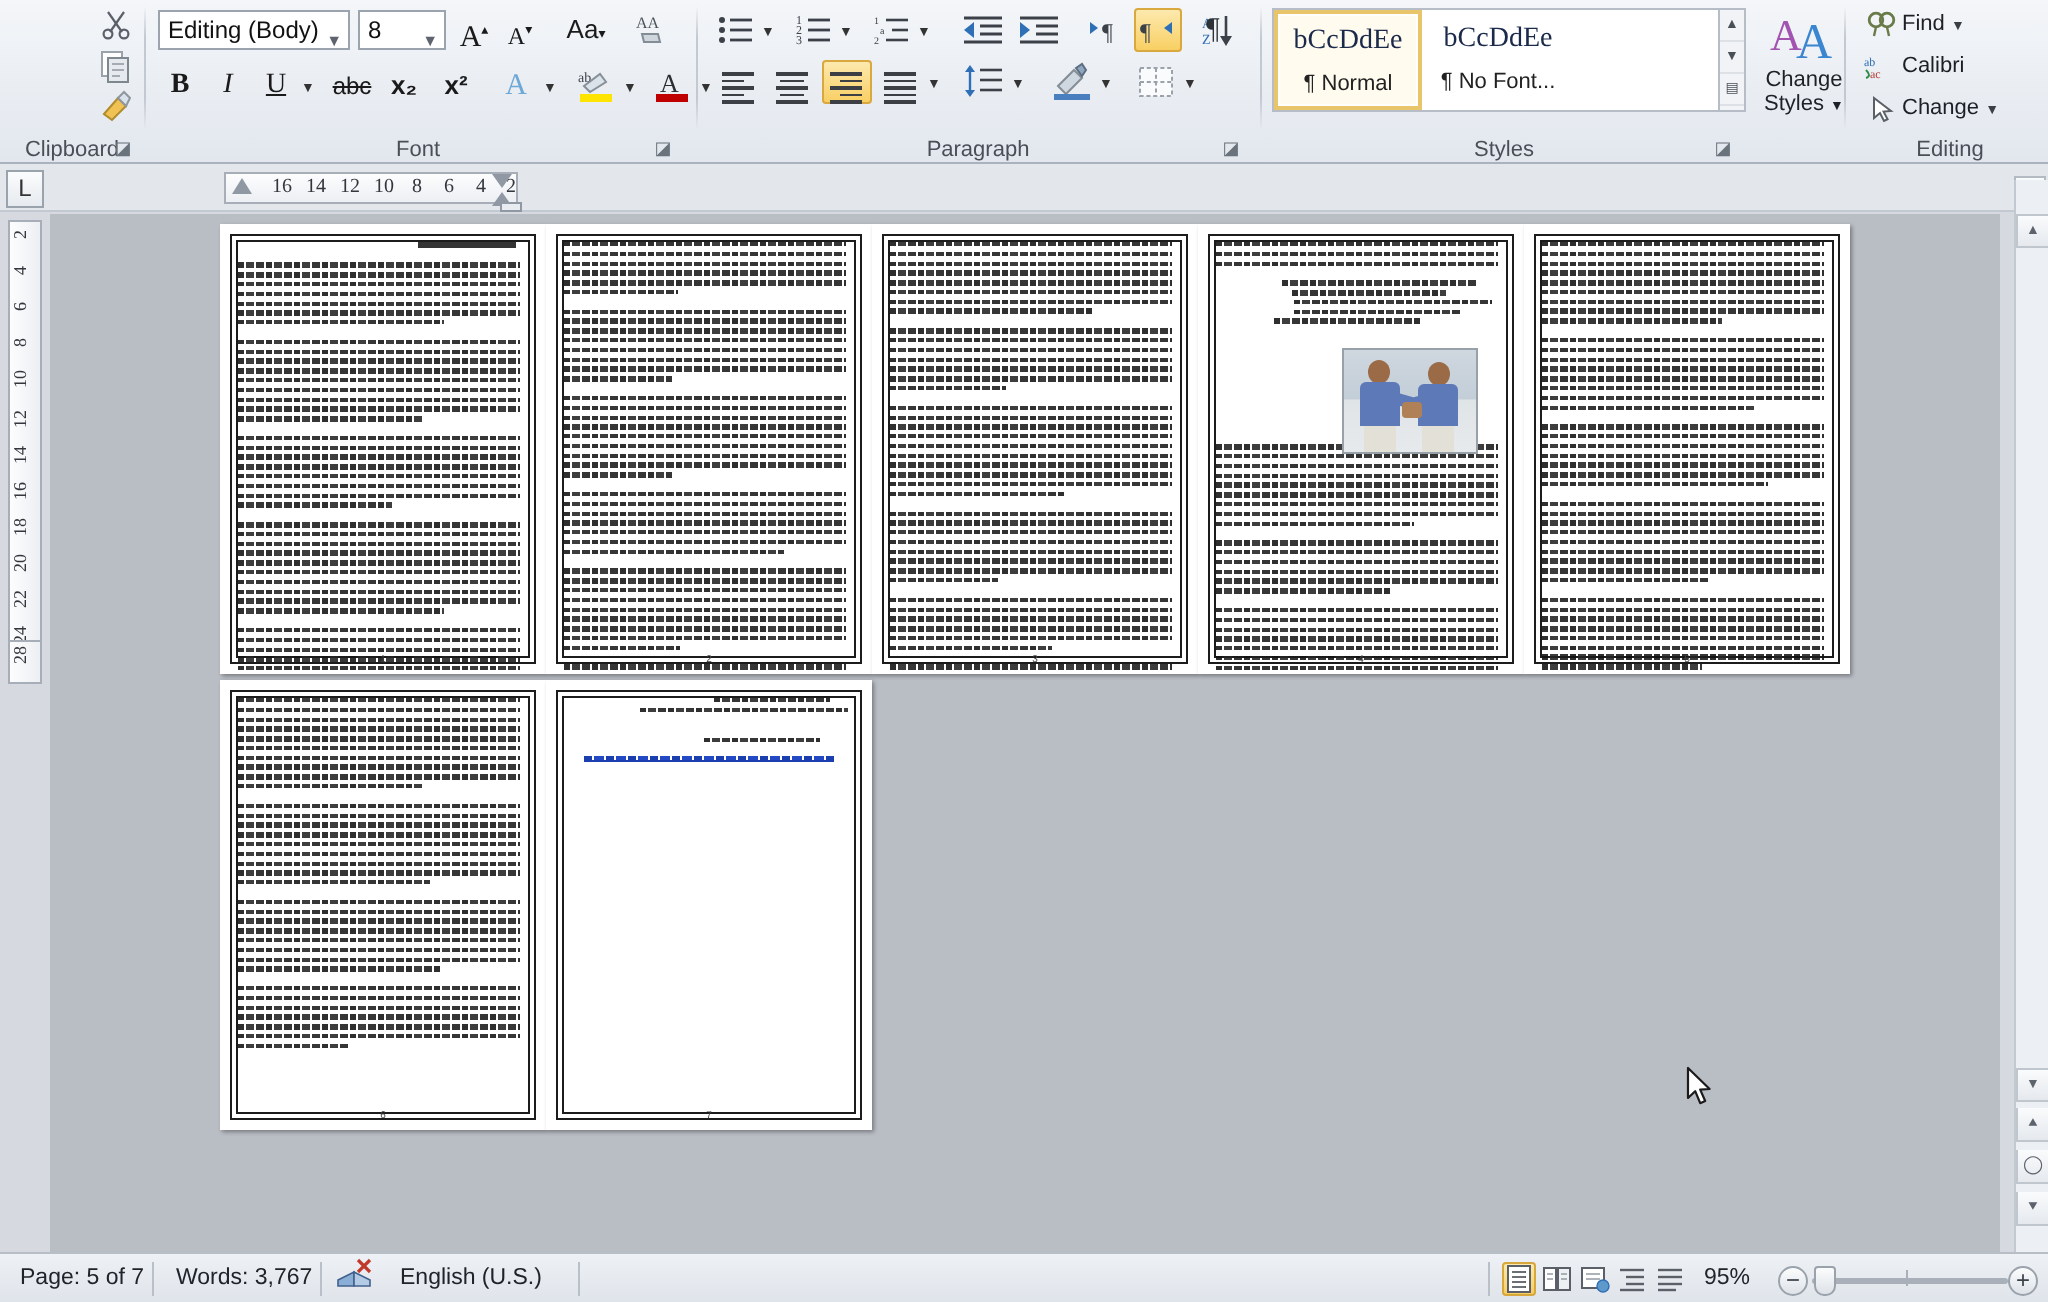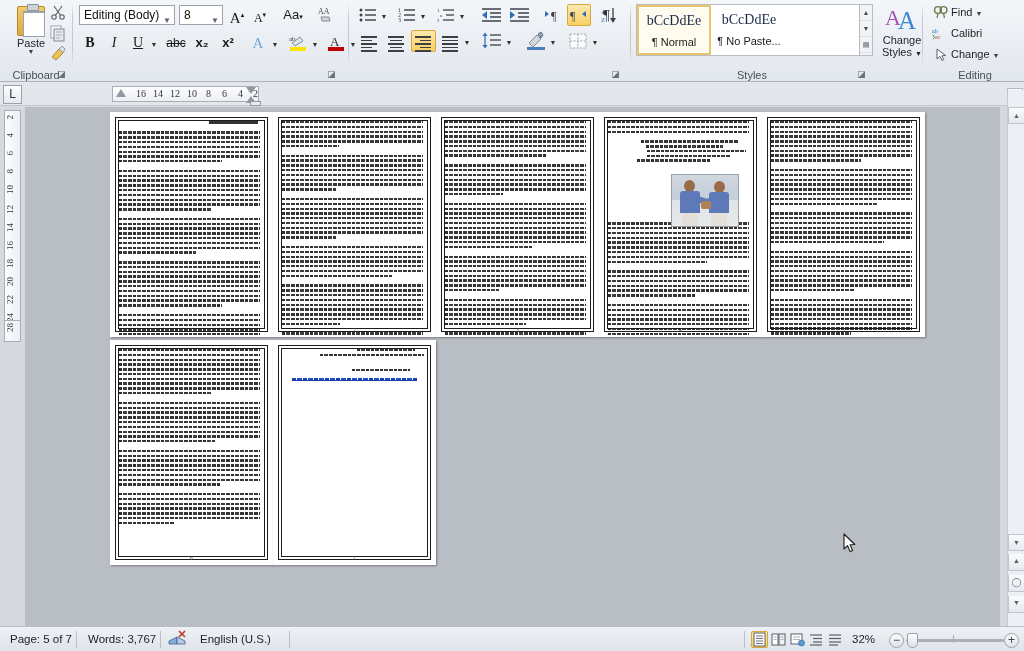--- a/index.html
+++ b/index.html
@@ -283,25 +283,20 @@
   .cursor { position: absolute; left: 843px; top: 533px; width: 14px; height: 21px; pointer-events: none; }
 </style>
 </head>
 <body>
 
 <div id="app">
 
   <div class="ribbon">
 
     <div class="rgroup" style="left:0; width:72px;">
-      <div class="paste-btn">
-        <div class="clip-ico"></div>
-        <div class="paste-txt">Paste</div>
-        <div class="tinycaret">▼</div>
-      </div>
       <div class="smallbtn" style="left:48px; top:2px;">
         <svg width="18" height="18" viewBox="0 0 18 18">
             <g stroke="#5b6068" stroke-width="1.1" fill="none">
           <line x1="5" y1="3" x2="12" y2="13"></line>
               <line x1="13" y1="3" x2="6" y2="13"></line>
             </g>
           <circle cx="5" cy="14" r="2.2" fill="none" stroke="#5b6068" stroke-width="1.1"></circle>
           <circle cx="13" cy="14" r="2.2" fill="none" stroke="#5b6068" stroke-width="1.1"></circle>
           </svg>
       </div>
@@ -362,20 +357,21 @@
           </svg>
       </div>
       <div class="caretmini" style="left:236px; top:32px;">▼</div>
       <div class="fbtn" style="left:250px; top:32px; width:24px;">
         <svg width="20" height="20" viewBox="0 0 20 20" style="vertical-align:-5px;">
           <text x="4" y="13" font-size="13" fill="#2a2f36" font-family="serif">A</text>
           <rect x="2" y="14" width="16" height="4" fill="#c00000"></rect>
           </svg>
       </div>
       <div class="caretmini" style="left:274px; top:32px;">▼</div>
+      <div class="glabel">Font</div>
       <div class="dlauncher" style="left:252px;"></div>
     </div>
     <div class="gsep" style="left:348px;"></div>
 
     <div class="rgroup" style="left:352px; width:274px;">
 
       <div class="pbtn" style="left:5px; top:4px;">
         <svg width="21" height="20" viewBox="0 0 21 20">
             <g fill="#3c4149">
           <circle cx="3" cy="5" r="1.5"></circle>
@@ -528,37 +524,38 @@
       </div>
       <div class="caretmini" style="left:196px; top:30px;">▼</div>
       <div class="pbtn" style="left:214px; top:30px; width:25px;">
         <svg width="23" height="20" viewBox="0 0 23 20">
           <rect x="3" y="3" width="16" height="14" fill="#fafbfc" stroke="#9aa2ab" stroke-dasharray="2,1.4"></rect>
           <line x1="3" y1="10" x2="19" y2="10" stroke="#9aa2ab" stroke-dasharray="2,1.4"></line>
           <line x1="11" y1="3" x2="11" y2="17" stroke="#9aa2ab" stroke-dasharray="2,1.4"></line>
           </svg>
       </div>
       <div class="caretmini" style="left:238px; top:30px;">▼</div>
+      <div class="glabel">Paragraph</div>
       <div class="dlauncher" style="left:258px;"></div>
     </div>
 
     <div class="pbtn" style="left:602px; top:4px; width:22px;">
       <span style="font-family:'Liberation Serif',serif; font-size:15px; color:#2d3238; line-height:20px;">¶</span>
     </div>
     <div class="gsep" style="left:630px;"></div>
 
     <div class="rgroup" style="left:634px; width:288px;">
       <div class="sgallery" style="left:2px; top:4px; width:224px;">
         <div class="stile sel" style="left:0; width:74px;">
           <div class="prev">bCcDdEe</div>
           <div class="nm">¶ Normal</div>
         </div>
         <div class="stile" style="left:75px; width:74px;">
           <div class="prev">bCcDdEe</div>
-          <div class="nm">¶ No Paste...</div>
+          <div class="nm">¶ No Font...</div>
         </div>
       </div>
       <div class="sscroll" style="left:226px; top:4px;">
         <div>▲</div>
         <div>▼</div>
         <div>▤</div>
       </div>
       <div style="position:absolute; left:246px; top:3px; width:44px; height:56px; text-align:center; cursor:pointer;">
         <svg width="34" height="28" viewBox="0 0 34 28" style="margin-top:1px;">
           <text x="0" y="21" font-size="22" font-family="serif" fill="#a254b0">A</text>
@@ -1056,21 +1053,21 @@
       <svg width="15" height="15" viewBox="0 0 15 15">
         <g stroke="#5b6068" stroke-width="1.2">
             <line x1="1" y1="3" x2="13" y2="3"></line>
         <line x1="1" y1="6.5" x2="13" y2="6.5"></line>
             <line x1="1" y1="10" x2="13" y2="10"></line>
         <line x1="1" y1="13" x2="10" y2="13"></line>
           </g>
         </svg>
     </div>
 
-    <div class="sitem" style="left:848px; padding:0 4px;">32%</div>
+    <div class="sitem" style="left:848px; padding:0 4px;">95%</div>
 
     <div class="zoomcirc" style="left:889px;">
       <span>−</span>
     </div>
     <div class="zoomtrack" style="left:906px; width:98px;"></div>
     <div class="zmid" style="left:953px;"></div>
     <div class="zoomthumb" style="left:907px;"></div>
     <div class="zoomcirc" style="left:1004px;">
       <span>+</span>
     </div>

